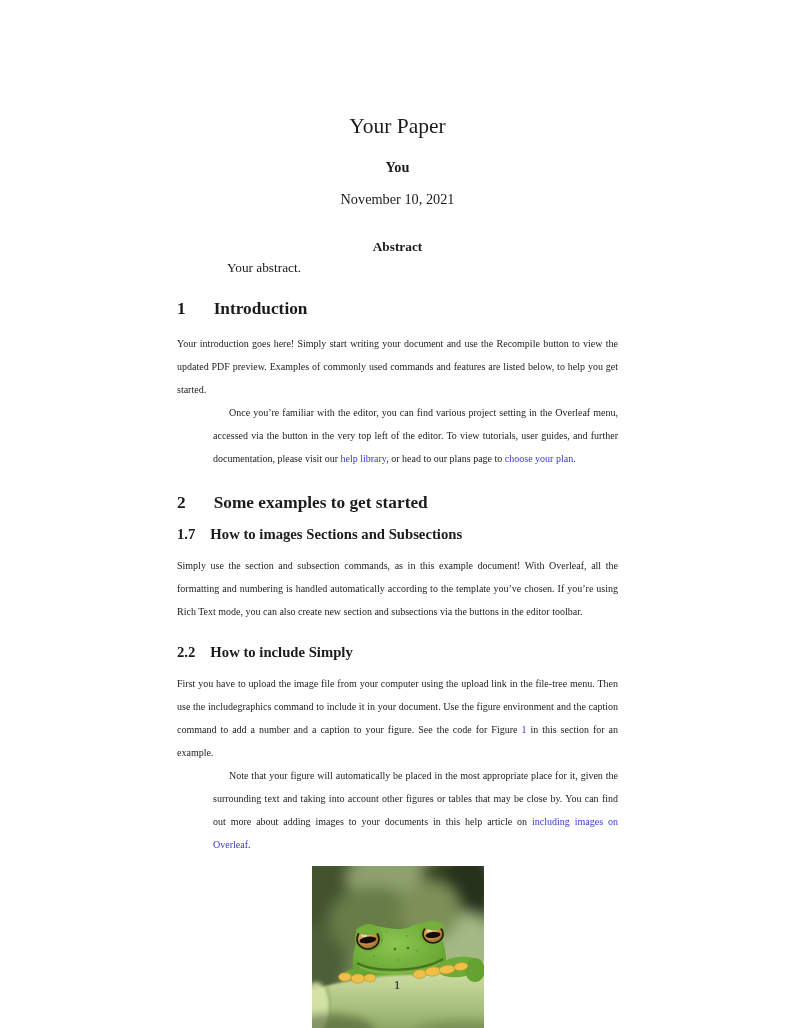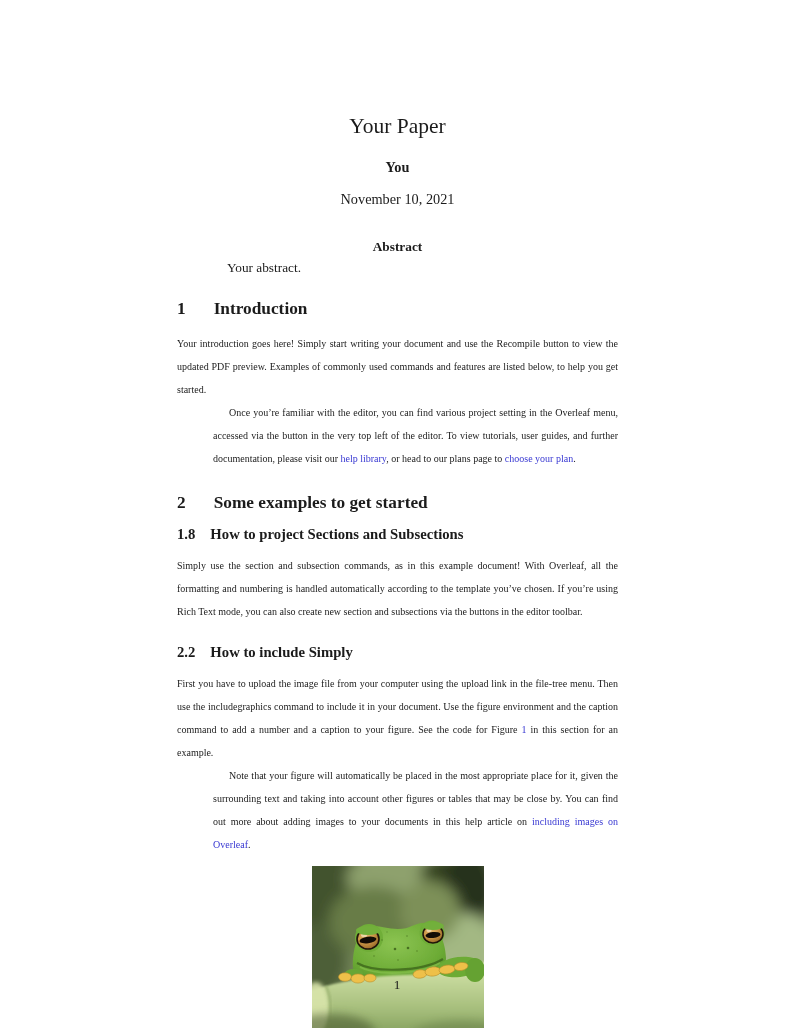--- a/index.html
+++ b/index.html
@@ -60,21 +60,21 @@
       <span class="num">1</span><span>Introduction</span>
     </h2>
     <p class="par first"><span>Your introduction goes here! Simply start writing your document and use the Recompile button to view the updated PDF preview. Examples of commonly used commands and features are listed below, to help you get started.</span></p>
     <p class="par indent"><span>Once you’re familiar with the editor, you can find various project setting in the Overleaf menu, accessed via the button in the very top left of the editor. To view tutorials, user guides, and further documentation, please visit our </span><span class="doclink">help library</span><span>, or head to our plans page to </span><span class="doclink">choose your plan</span><span>.</span></p>
 
     <h2 class="sec sec2">
       <span class="num">2</span><span>Some examples to get started</span>
     </h2>
 
     <h3 class="subsec">
-      <span class="num">1.8</span><span>How to project Sections and Subsections</span>
+      <span class="num">1.7</span><span>How to images Sections and Subsections</span>
     </h3>
     <p class="par firstsub"><span>Simply use the section and subsection commands, as in this example document! With Overleaf, all the formatting and numbering is handled automatically according to the template you’ve chosen. If you’re using Rich Text mode, you can also create new section and subsections via the buttons in the editor toolbar.</span></p>
 
     <h3 class="subsec sub22">
       <span class="num">2.2</span><span>How to include Simply</span>
     </h3>
     <p class="par firstsub"><span>First you have to upload the image file from your computer using the upload link in the file-tree menu. Then use the includegraphics command to include it in your document. Use the figure environment and the caption command to add a number and a caption to your figure. See the code for Figure </span><span class="doclink">1</span><span> in this section for an example.</span></p>
     <p class="par indent"><span>Note that your figure will automatically be placed in the most appropriate place for it, given the surrounding text and taking into account other figures or tables that may be close by. You can find out more about adding images to your documents in this help article on </span><span class="doclink">including images on Overleaf</span><span>.</span></p>
 
     <figure class="fig">

